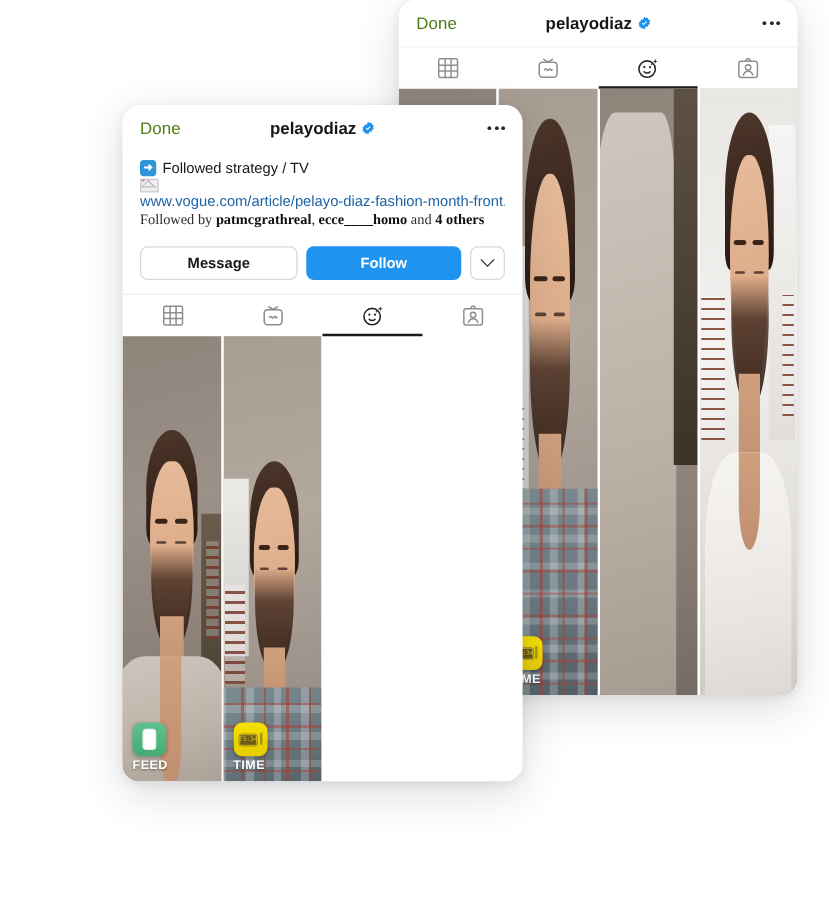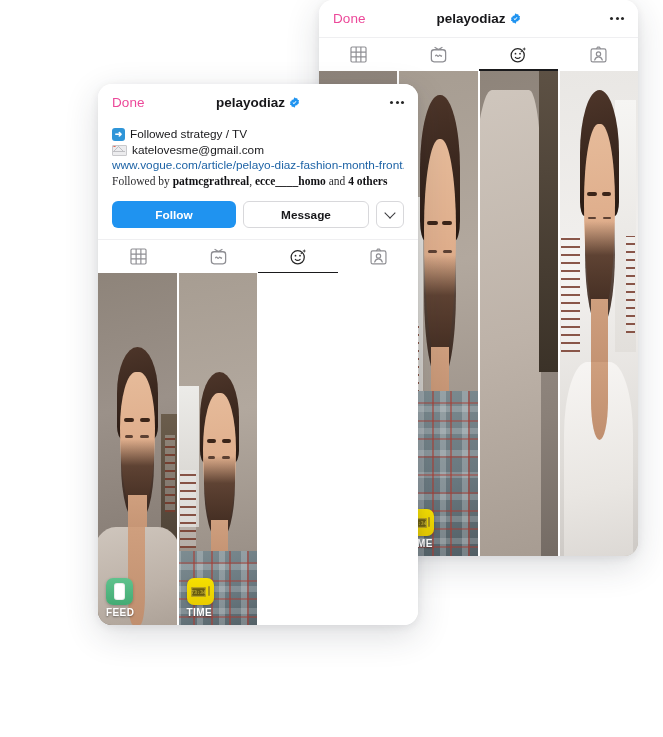--- a/index.html
+++ b/index.html
@@ -50,21 +50,21 @@
     height: 37px;
     display: flex;
     align-items: center;
     padding: 0 14px;
     background: #ffffff;
     position: relative;
     flex: none;
   }
   .nav-done {
     font-size: 13.5px;
-    color: #ec4899;
+    color: #4d7c0f;
     letter-spacing: .1px;
   }
   .nav-title {
     position: absolute;
     left: 0; right: 0;
     text-align: center;
     font-size: 13.5px;
     font-weight: bold;
     color: #17171a;
     pointer-events: none;
@@ -647,32 +647,31 @@
       <div class="bio">
 
         <div class="bio-line">
           <span class="emoji em-arrow">➜</span>
           <span>Followed strategy / TV</span>
         </div>
 
 
         <div class="bio-line">
           <span class="emoji em-mail"></span>
-          <span>katelovesme@gmail.com</span>
         </div>
 
         <a class="bio-link" href="#">www.vogue.com/article/pelayo-diaz-fashion-month-front...</a>
 
         <div class="bio-followed"><span>Followed by </span><b>patmcgrathreal</b><span>, </span><b>ecce____homo</b><span> and </span><b>4 others</b></div>
 
       </div>
 
       <div class="actions">
+        <div class="btn btn-message">Message</div>
         <div class="btn btn-follow">Follow</div>
-        <div class="btn btn-message">Message</div>
         <div class="btn btn-caret">
           <span class="caret"></span>
         </div>
       </div>
 
       <div class="tabs">
         <div class="tab">
           <svg width="19" height="19" viewBox="0 0 24 24">
             <rect x="2.5" y="2.5" width="19" height="19" rx="1.5" fill="none" stroke="#8e8e93" stroke-width="1.5"></rect>
             <path d="M9 2.5V21.5M15 2.5V21.5M2.5 9H21.5M2.5 15H21.5" stroke="#8e8e93" stroke-width="1.5"></path>

